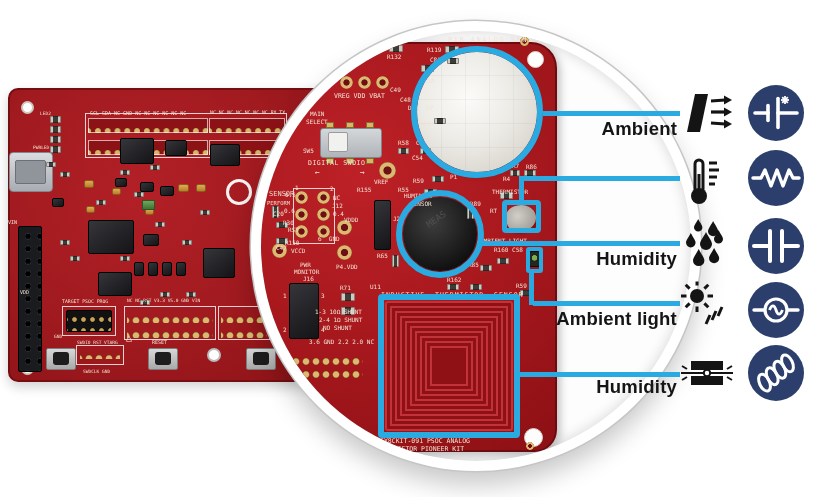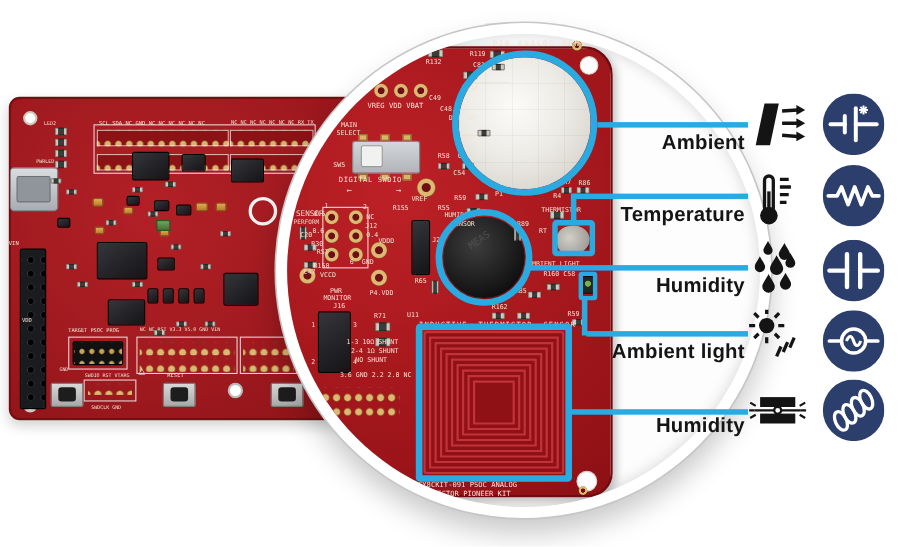--- a/index.html
+++ b/index.html
@@ -340,21 +340,20 @@
 
   <div class="callout" style="left:543px;top:111px;width:137px"></div>
   <div class="callout-v" style="left:519px;top:176px;height:26px"></div>
   <div class="callout" style="left:521px;top:176px;width:159px"></div>
   <div class="callout" style="left:477px;top:241px;width:203px"></div>
   <div class="callout-v" style="left:529px;top:271px;height:34px"></div>
   <div class="callout" style="left:533px;top:301px;width:147px"></div>
   <div class="callout" style="left:520px;top:372px;width:160px"></div>
 
   <div class="row-label" style="top:120px">Ambient</div>
-  <div class="row-label" style="top:186px">Temperature</div>
   <div class="row-label" style="top:250px">Humidity</div>
   <div class="row-label" style="top:310px">Ambient light</div>
   <div class="row-label" style="top:378px">Humidity</div>
 
   <span class="icon" style="left:684px;top:93px">
     <svg width="50" height="40" viewBox="0 0 50 40">
       <polygon points="11,1 24,1 16,39 3,39" fill="#141414"></polygon>
       <g stroke="#141414" stroke-width="3.2">
           <line x1="27" y1="8" x2="41" y2="7"></line>
           <line x1="27" y1="19" x2="41" y2="19"></line>

